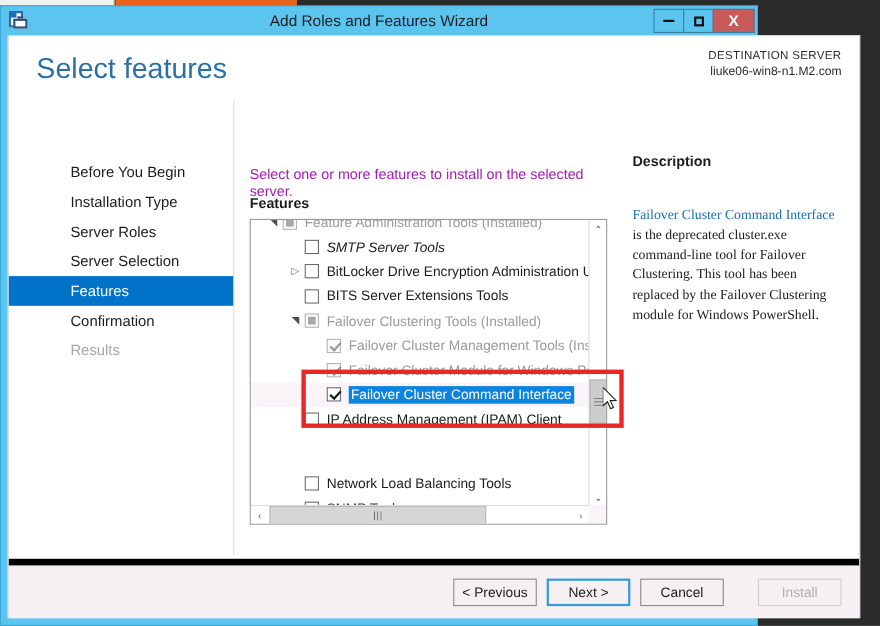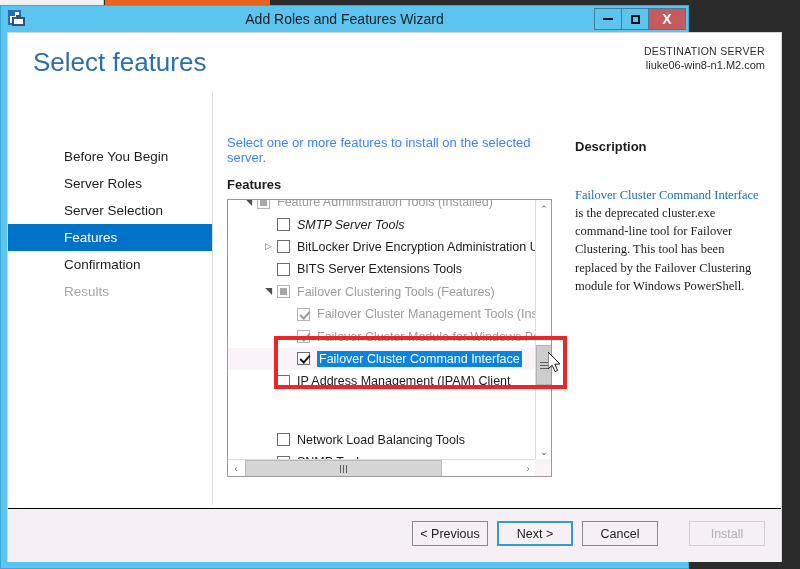--- a/index.html
+++ b/index.html
@@ -194,23 +194,23 @@
     cursor: default;
   }
 
   #main {
     flex: 1;
     position: relative;
     padding-left: 14px;
   }
   #instruction {
     position: absolute;
-    left: 14px; top: 44px;
+    left: 14px; top: 60px;
     font-size: 13px;
-    color: #3b82f6;
+    color: #a21caf;
     font-family: "Liberation Sans", sans-serif;
   }
   #features-label {
     position: absolute;
     left: 14px; top: 86px;
     font-size: 13px;
     color: #1c1c1c;
     font-weight: bold;
     font-family: "Liberation Sans", sans-serif;
   }
@@ -402,21 +402,21 @@
     color: #1a6faf;
   }
 
   
   #footer {
     position: absolute;
     left: 0; bottom: 0;
     width: 100%;
     height: 54px;
     background: #f6f0f5;
-    border-top: 1px solid #000000;
+    border-top: 6px solid #000000;
   }
   #footer-buttons {
     position: absolute;
     right: 16px; top: 12px;
     display: flex;
     gap: 9px;
   }
   .wbtn {
     width: 76px;
     height: 25px;
@@ -484,20 +484,21 @@
       <div id="dest-block">
         <div id="dest-label">DESTINATION SERVER</div>
         <div id="dest-server">liuke06-win8-n1.M2.com</div>
       </div>
     </div>
 
     <div id="body-area">
 
       <div id="sidebar">
           <div class="nav-item">Before You Begin</div>
+          <div class="nav-item">Installation Type</div>
           <div class="nav-item">Server Roles</div>
           <div class="nav-item">Server Selection</div>
           <div class="nav-item active">Features</div>
           <div class="nav-item">Confirmation</div>
           <div class="nav-item disabled">Results</div>
         </div>
 
       <div id="main">
         <div id="instruction">Select one or more features to install on the selected server.</div>
         <div id="features-label">Features</div>
@@ -521,21 +522,21 @@
                   <span class="rowlabel">BitLocker Drive Encryption Administration U</span>
                 </div>
                 <div class="trow" style="padding-left: 32px;">
                   <span class="expander"></span>
                   <span class="cbox"></span>
                   <span class="rowlabel">BITS Server Extensions Tools</span>
                 </div>
                 <div class="trow installed" style="padding-left: 32px;">
                   <span class="expander open" style="transform: rotate(-90deg); display: inline-block;">◢</span>
                   <span class="cbox partial dim"></span>
-                  <span class="rowlabel">Failover Clustering Tools (Features)</span>
+                  <span class="rowlabel">Failover Clustering Tools (Installed)</span>
                 </div>
                 <div class="trow installed" style="padding-left: 52px;">
                   <span class="expander"></span>
                   <span class="cbox checked dim"></span>
                   <span class="rowlabel">Failover Cluster Management Tools (Ins</span>
                 </div>
                 <div class="trow installed" style="padding-left: 52px;">
                   <span class="expander"></span>
                   <span class="cbox checked dim"></span>
                   <span class="rowlabel">Failover Cluster Module for Windows Po</span>

